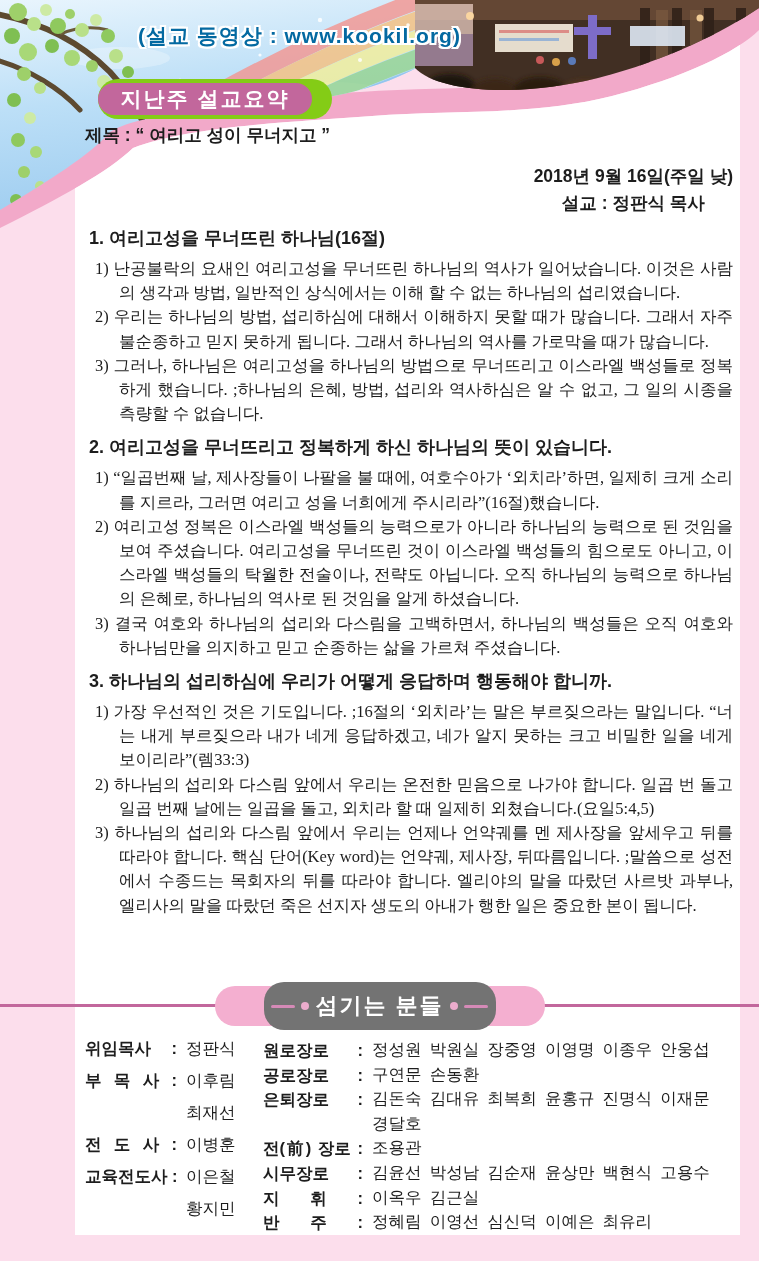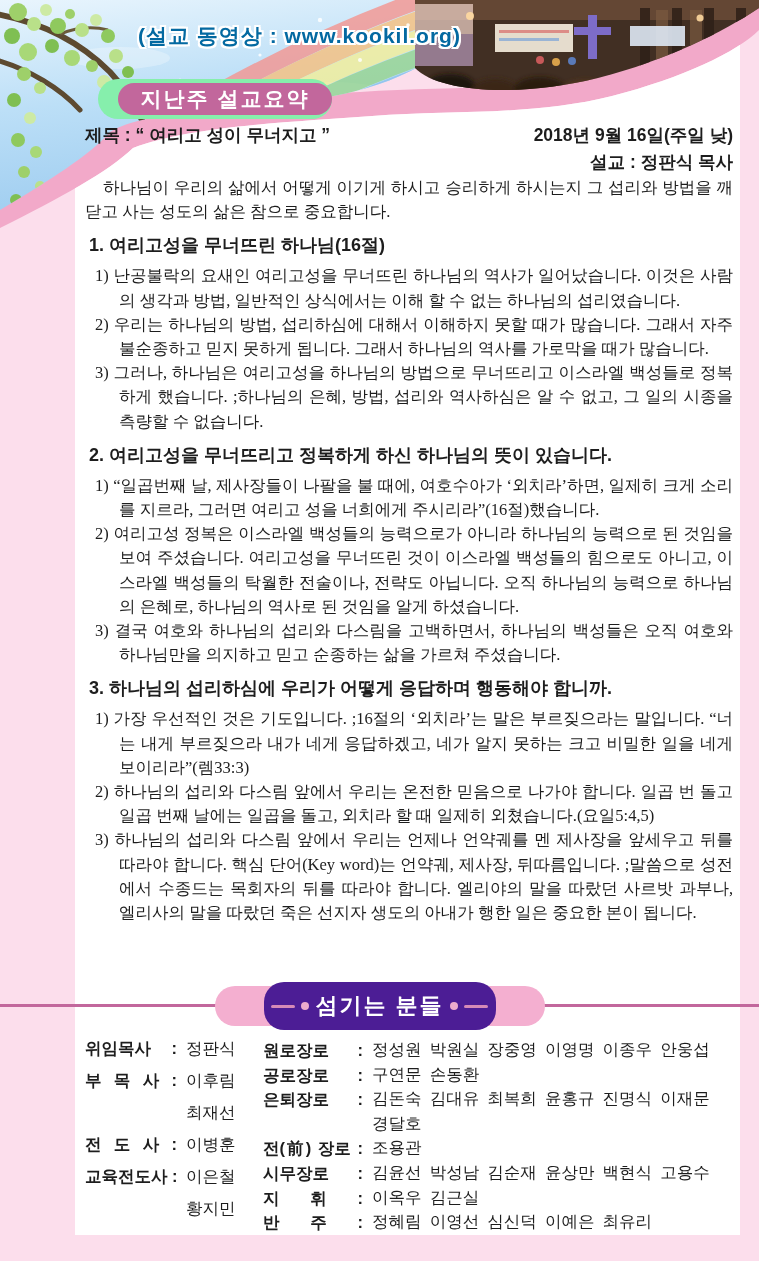--- a/index.html
+++ b/index.html
@@ -21,34 +21,34 @@
   .video-caption{
     position:absolute;left:138px;top:22px;
     font-size:21px;font-weight:bold;letter-spacing:1px;
     color:#0369a1;
     text-shadow:-2px 0 0 #fff,2px 0 0 #fff,0 -2px 0 #fff,0 2px 0 #fff,
                 -2px -2px 0 #fff,2px 2px 0 #fff,-2px 2px 0 #fff,2px -2px 0 #fff;
     z-index:6;
   }
   .top-banner{
     position:absolute;left:98px;top:79px;width:234px;height:40px;
-    background:#86efac;border-radius:20px;
-    display:flex;align-items:center;justify-content:flex-end;
+    background:#84cc16;border-radius:20px;
+    display:flex;align-items:center;justify-content:flex-start;
     z-index:6;
   }
   .top-banner .inner{
     width:214px;height:32px;background:#c2679c;border-radius:16px;
     display:flex;align-items:center;justify-content:center;
     color:#fff;font-size:21px;font-weight:bold;letter-spacing:2px;
   }
   .content{
     position:absolute;left:85px;top:122px;width:648px;z-index:5;
   }
   .meta{display:flex;justify-content:space-between;font-weight:bold;font-size:17.5px;line-height:27px;}
-  .meta .right{text-align:right;}
+  .meta .right{text-align:center;margin-top:41px;}
   .intro{margin:14px 0 0 0;text-indent:18px;}
   p.body-text, .intro{
     font-size:16.5px;line-height:24.2px;text-align:justify;
     font-family:"Liberation Serif","DejaVu Serif",serif;
     margin:0;
   }
   .section{margin-top:8px;}
   .section h3{
     font-size:18px;font-weight:bold;margin:8px 0 6px 4px;line-height:26px;
     font-family:Liberation Sans, sans-serif;
@@ -59,21 +59,21 @@
   }
   .serving-wrap .line{
     position:absolute;left:0;right:0;top:18px;height:3px;background:#c2679c;
   }
   .serving-capsule{
     position:absolute;left:50%;transform:translateX(-50%);top:0;
     width:330px;height:40px;background:#f4afd0;border-radius:20px;
     display:flex;align-items:center;justify-content:center;
   }
   .serving-capsule .inner{
-    width:232px;height:48px;background:#4c1d95;border-radius:20px;
+    width:232px;height:48px;background:#737373;border-radius:20px;
     display:flex;align-items:center;justify-content:center;gap:6px;
     color:#fff;font-size:22px;font-weight:bold;letter-spacing:2px;
   }
   .seg{width:24px;height:3px;background:#d58ab7;border-radius:2px;}
   .dot{width:8px;height:8px;border-radius:50%;background:#ecaccd;}
   .staff{
     position:absolute;left:85px;top:1038px;width:648px;display:flex;z-index:5;
     font-size:16.5px;
   }
   .staff .col-left{width:178px;flex:0 0 auto;}
@@ -237,21 +237,20 @@
     </div>
     <div class="right">
       <div>2018년 9월 16일(주일 낮)</div>
       <div>
         <span>설교 :</span>
         <span>정판식 목사</span>
       </div>
     </div>
   </div>
 
-  <p class="intro body-text">하나님이 우리의 삶에서 어떻게 이기게 하시고 승리하게 하시는지 그 섭리와 방법을 깨닫고 사는 성도의 삶은 참으로 중요합니다.</p>
 
   <div class="section">
     <h3>1. 여리고성을 무너뜨린 하나님(16절)</h3>
     <p class="body-text point">1) 난공불락의 요새인 여리고성을 무너뜨린 하나님의 역사가 일어났습니다. 이것은 사람의 생각과 방법, 일반적인 상식에서는 이해 할 수 없는 하나님의 섭리였습니다.</p>
     <p class="body-text point">2) 우리는 하나님의 방법, 섭리하심에 대해서 이해하지 못할 때가 많습니다. 그래서 자주 불순종하고 믿지 못하게 됩니다. 그래서 하나님의 역사를 가로막을 때가 많습니다.</p>
     <p class="body-text point">3) 그러나, 하나님은 여리고성을 하나님의 방법으로 무너뜨리고 이스라엘 백성들로 정복하게 했습니다. ;하나님의 은혜, 방법, 섭리와 역사하심은 알 수 없고, 그 일의 시종을 측량할 수 없습니다.</p>
   </div>
 
   <div class="section">
     <h3>2. 여리고성을 무너뜨리고 정복하게 하신 하나님의 뜻이 있습니다.</h3>

